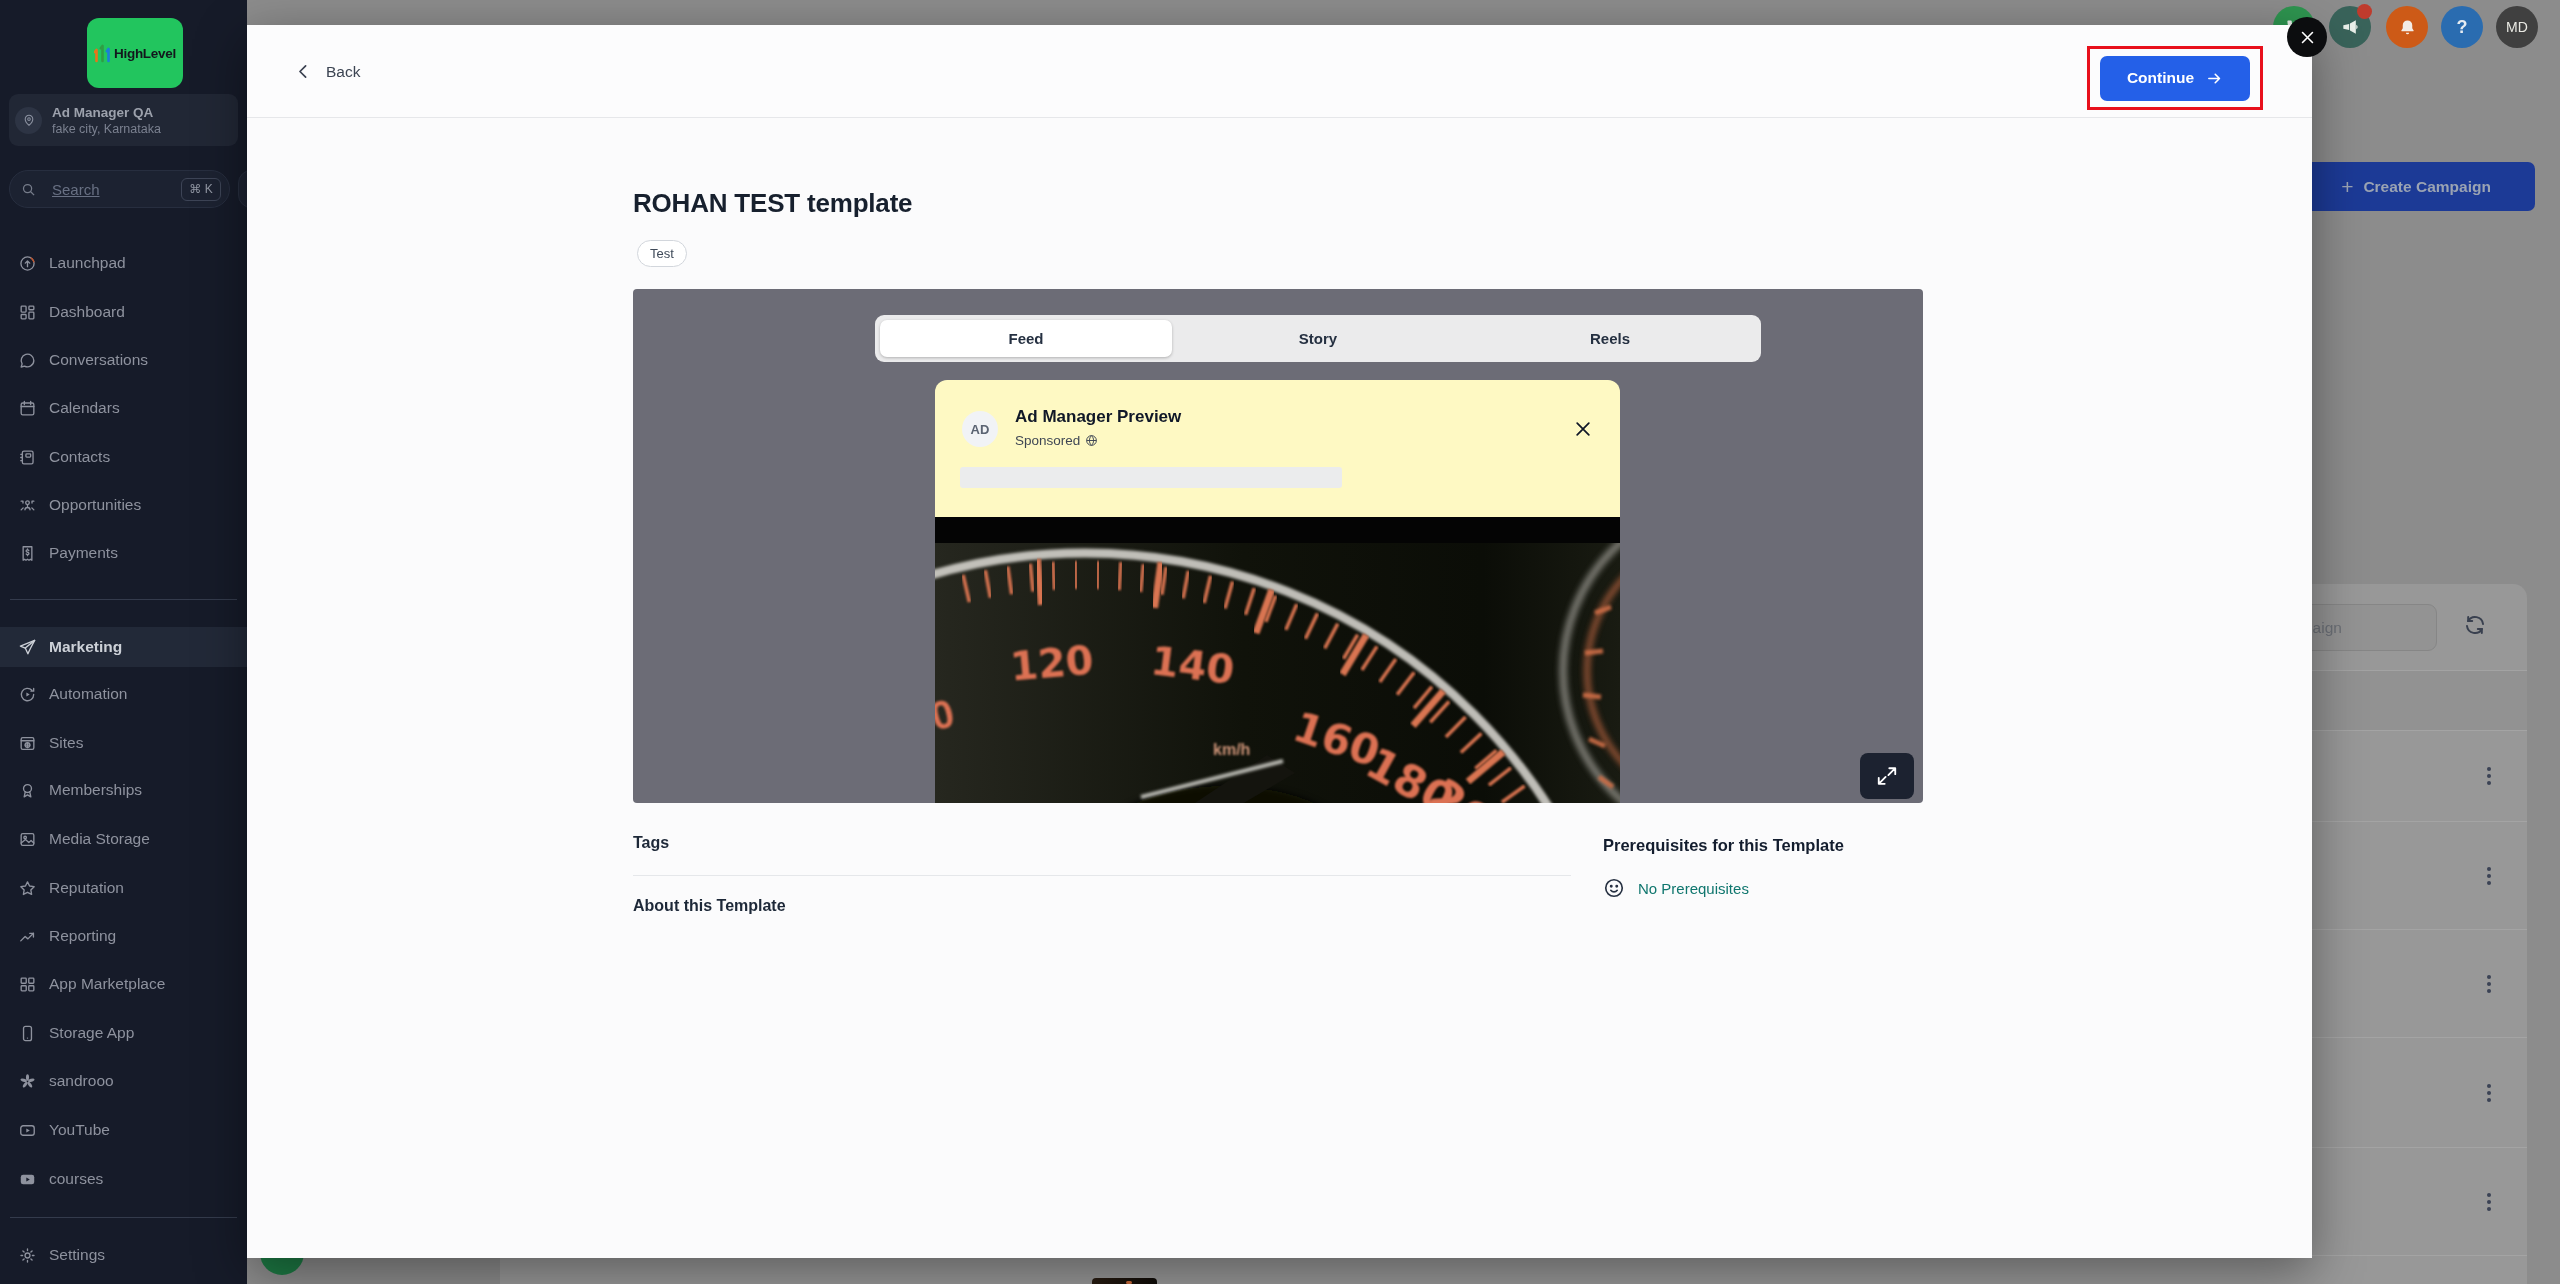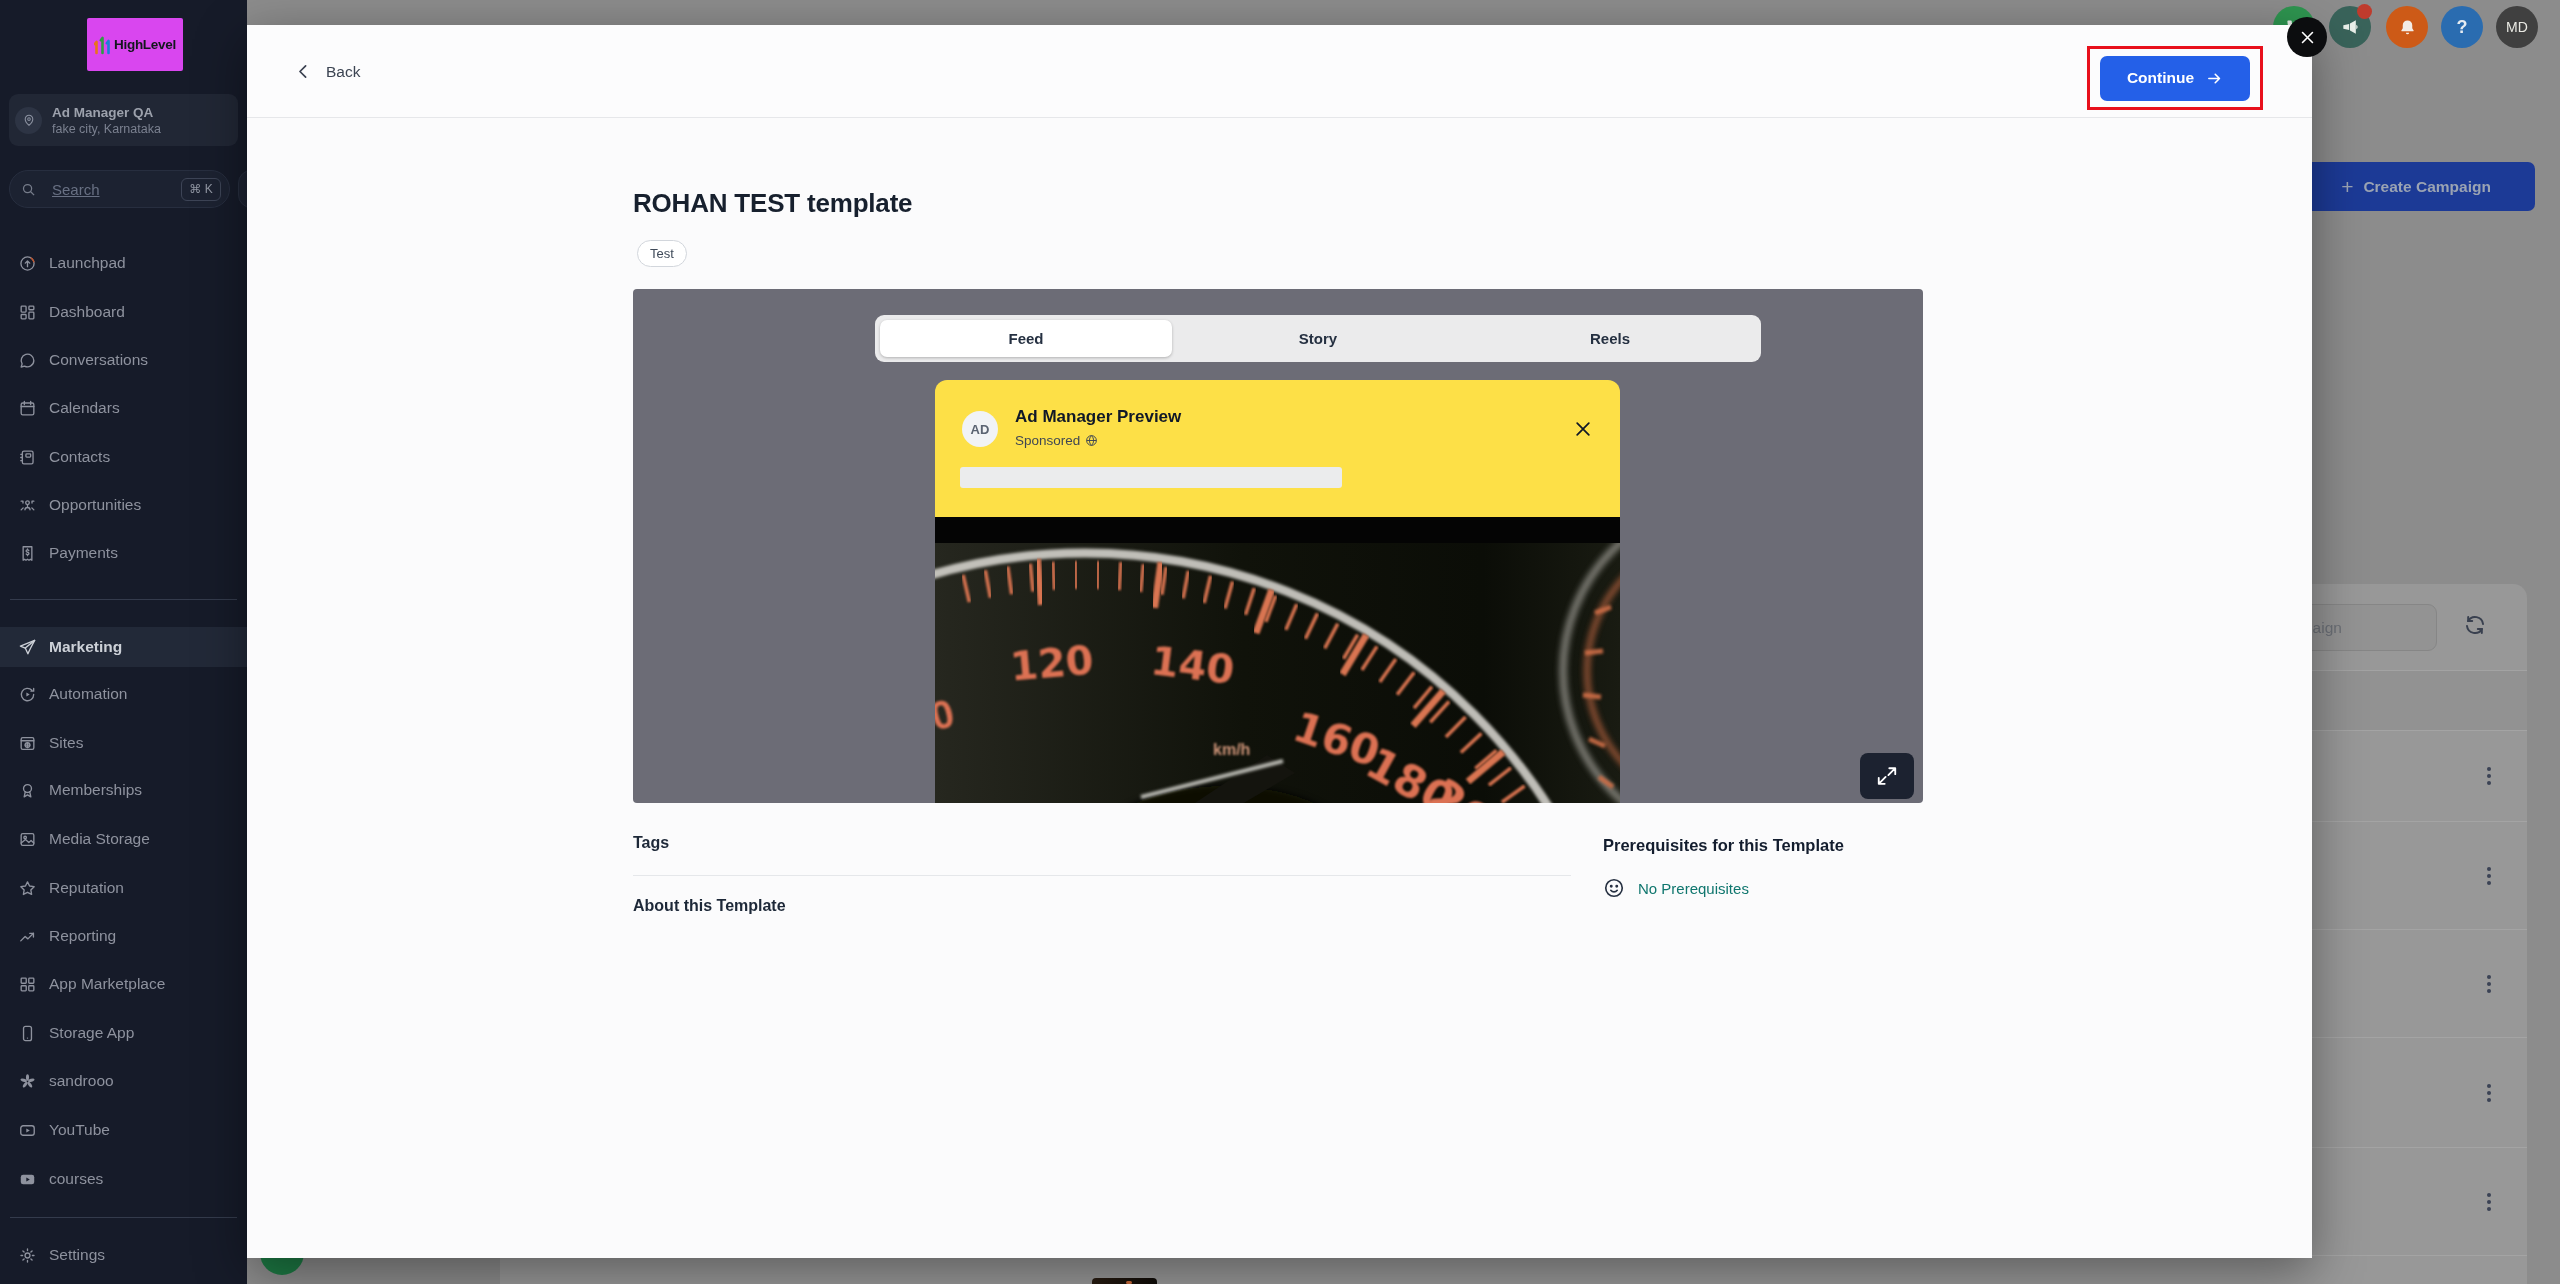--- a/index.html
+++ b/index.html
@@ -2,21 +2,21 @@
 <html><head>
 <meta charset="utf-8">
 <style>
   * { margin:0; padding:0; box-sizing:border-box; }
   html,body { background:#6e6e6e; }
   body { font-family:"Liberation Sans","DejaVu Sans",sans-serif; }
   .screen { position:relative; width:2560px; height:1284px; overflow:hidden; background:#8c8c8c; }
 
   
   .sidebar { position:absolute; left:0; top:0; width:247px; height:1284px; background:#161b29; z-index:2; }
-  .logo-box { position:absolute; left:87px; top:18px; width:96px; height:53px; background:#d946ef; border-radius:2px; display:flex; align-items:center; justify-content:center; gap:3px; }
+  .logo-box { position:absolute; left:87px; top:18px; width:96px; height:70px; background:#22c55e; border-radius:12px; display:flex; align-items:center; justify-content:center; gap:3px; }
   .logo-text { font-size:13.5px; font-weight:800; color:#13171d; letter-spacing:-.3px; }
   .account { position:absolute; left:9px; top:94px; width:229px; height:52px; background:#212735; border-radius:9px; display:flex; align-items:center; cursor:pointer; }
   .pin-circle { width:27px; height:27px; border-radius:50%; background:#2d3444; margin-left:6px; display:flex; align-items:center; justify-content:center; color:#8d93a2; }
   .acct-texts { margin-left:10px; }
   .acct-name { font-size:13.5px; font-weight:700; color:#9ca1ac; }
   .acct-loc { font-size:12.5px; color:#7b8190; margin-top:2px; }
   .search-pill { position:absolute; left:9px; top:170px; width:221px; height:38px; background:#1c2231; border:1px solid #272e3f; border-radius:19px; display:flex; align-items:center; }
   .search-pill .mag { margin-left:11px; color:#767c8a; display:flex; }
   .search-ph { margin-left:16px; font-size:15px; color:#687083; flex:1;text-decoration:underline; }
   .kbd-badge { margin-right:8px; width:40px; height:23px; border:1px solid #3d4456; border-radius:6px; display:flex; align-items:center; justify-content:center; font-size:12px; color:#9298a4; }
@@ -54,21 +54,21 @@
   .back-btn span { font-size:15.5px; }
   .annotation-box { position:absolute; left:1840px; top:21px; width:176px; height:64px; border:3px solid #e8101c; display:flex; align-items:center; justify-content:center; }
   .continue-btn { width:150px; height:45px; border-radius:7px; background:#2460e8; color:#fff; display:flex; align-items:center; justify-content:center; gap:12px; font-size:15.5px; font-weight:600; cursor:pointer; border:none; }
   .close-x { position:absolute; left:2287px; top:17px; width:40px; height:40px; border-radius:50%; background:#0c0d0f; z-index:8; display:flex; align-items:center; justify-content:center; cursor:pointer; }
   .tpl-title { position:absolute; left:386px; top:163px; font-size:26px; font-weight:600; color:#17202e; letter-spacing:-.2px; }
   .tag-pill { position:absolute; left:390px; top:215px; height:27px; padding:0 12px; border:1px solid #d2d6dc; border-radius:15px; background:#fff; font-size:13px; color:#3f4a59; display:flex; align-items:center; }
   .preview-panel { position:absolute; left:386px; top:264px; width:1290px; height:514px; background:#6c6c76; border-radius:4px; overflow:hidden; }
   .tabbar { position:absolute; left:242px; top:26px; width:886px; height:47px; background:#ebebec; border-radius:9px; padding:5px; display:flex; }
   .tab { flex:1; display:flex; align-items:center; justify-content:center; font-size:15px; font-weight:600; color:#253041; border-radius:7px; cursor:pointer; }
   .tab.active { background:#fff; box-shadow:0 1px 3px rgba(0,0,0,.25); }
-  .ad-card { position:absolute; left:302px; top:91px; width:685px; height:500px; background:#fde047; border-radius:12px 12px 0 0; }
+  .ad-card { position:absolute; left:302px; top:91px; width:685px; height:500px; background:#fef9c3; border-radius:12px 12px 0 0; }
   .ad-avatar { position:absolute; left:27px; top:31px; width:36px; height:36px; border-radius:50%; background:#f1f3f6; display:flex; align-items:center; justify-content:center; font-size:13px; font-weight:600; color:#5b6472; }
   .ad-title { position:absolute; left:80px; top:27px; font-size:17px; font-weight:700; color:#101828; }
   .ad-sub { position:absolute; left:80px; top:53px; display:flex; align-items:center; gap:5px; font-size:13.5px; color:#3f4754; }
   .ad-close { position:absolute; right:27px; top:39px; color:#111827; cursor:pointer; display:flex; }
   .skeleton { position:absolute; left:25px; top:87px; width:382px; height:21px; background:#ebeced; border-radius:3px; }
   .ad-image { position:absolute; left:0; top:137px; width:685px; height:363px; background:#040404; overflow:hidden; }
   .ad-image svg { position:absolute; left:0; top:26px; }
   .expand-btn { position:absolute; left:1227px; top:464px; width:54px; height:46px; border-radius:8px; background:#1c2230; display:flex; align-items:center; justify-content:center; color:#fff; cursor:pointer; }
   .tags-h { position:absolute; left:386px; top:809px; font-size:16px; font-weight:700; color:#1d2838; }
   .tags-divider { position:absolute; left:386px; top:850px; width:938px; height:1px; background:#e5e7ea; }

